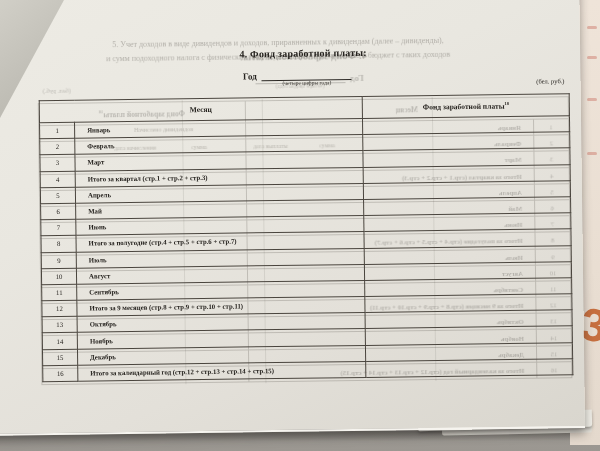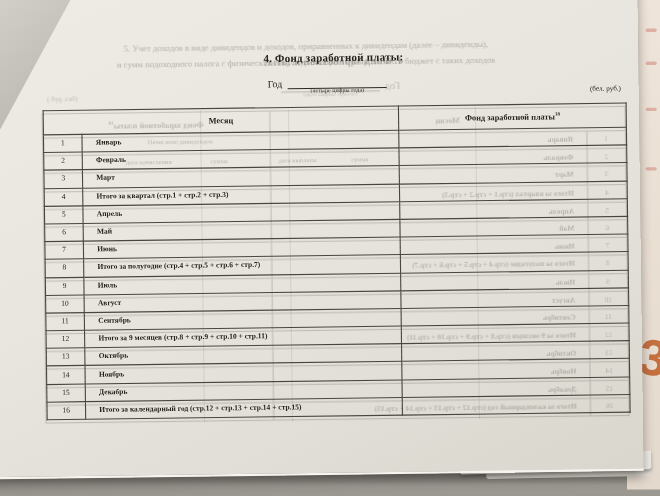--- a/index.html
+++ b/index.html
@@ -32,21 +32,21 @@
     font-size:8px;line-height:13.5px;color:#84807a;opacity:.55;filter:blur(.3px);}
   .under-label{position:absolute;color:#8e8a82;opacity:.5;filter:blur(.3px);font-size:6px;white-space:nowrap;}
   .under-vline{position:absolute;width:1px;top:137px;height:284px;background:rgba(95,90,83,.13);}
   
   .content{position:absolute;left:62px;top:66px;width:530px;height:372px;color:#26231f;}
   .ghost{opacity:.24;transform:scaleX(-1) translateY(3px);filter:blur(.35px);pointer-events:none;}
   .doc-title{position:absolute;top:20px;left:0;width:100%;text-align:center;
     font-size:10px;font-weight:bold;letter-spacing:.2px;}
   .year-row{position:absolute;top:42px;left:0;width:100%;display:flex;justify-content:center;
     align-items:flex-end;gap:5px;transform:translateX(-6px);}
-  .year-label{font-size:9px;font-weight:normal;line-height:10px;}
+  .year-label{font-size:9px;font-weight:bold;line-height:10px;}
   .year-line{width:90px;height:10px;border-bottom:1px solid #2b2824;position:relative;
     font-size:8px;text-align:center;}
   .year-hint{position:absolute;top:10px;left:50%;transform:translateX(-50%);
     white-space:nowrap;font-size:5.5px;color:#35322d;}
   .currency-note{position:absolute;top:53px;right:4px;font-size:6.5px;}
   table.fund-table{position:absolute;top:69px;left:0;width:530px;table-layout:fixed;
     border-collapse:collapse;border:1.6px solid #332f2a;}
   .fund-table th,.fund-table td{border:1.1px solid #4a453e;padding:0;vertical-align:middle;}
   .fund-table th{height:21px;font-size:7.5px;font-weight:bold;text-align:center;}
   .fund-table sup{font-size:4.5px;vertical-align:super;}

